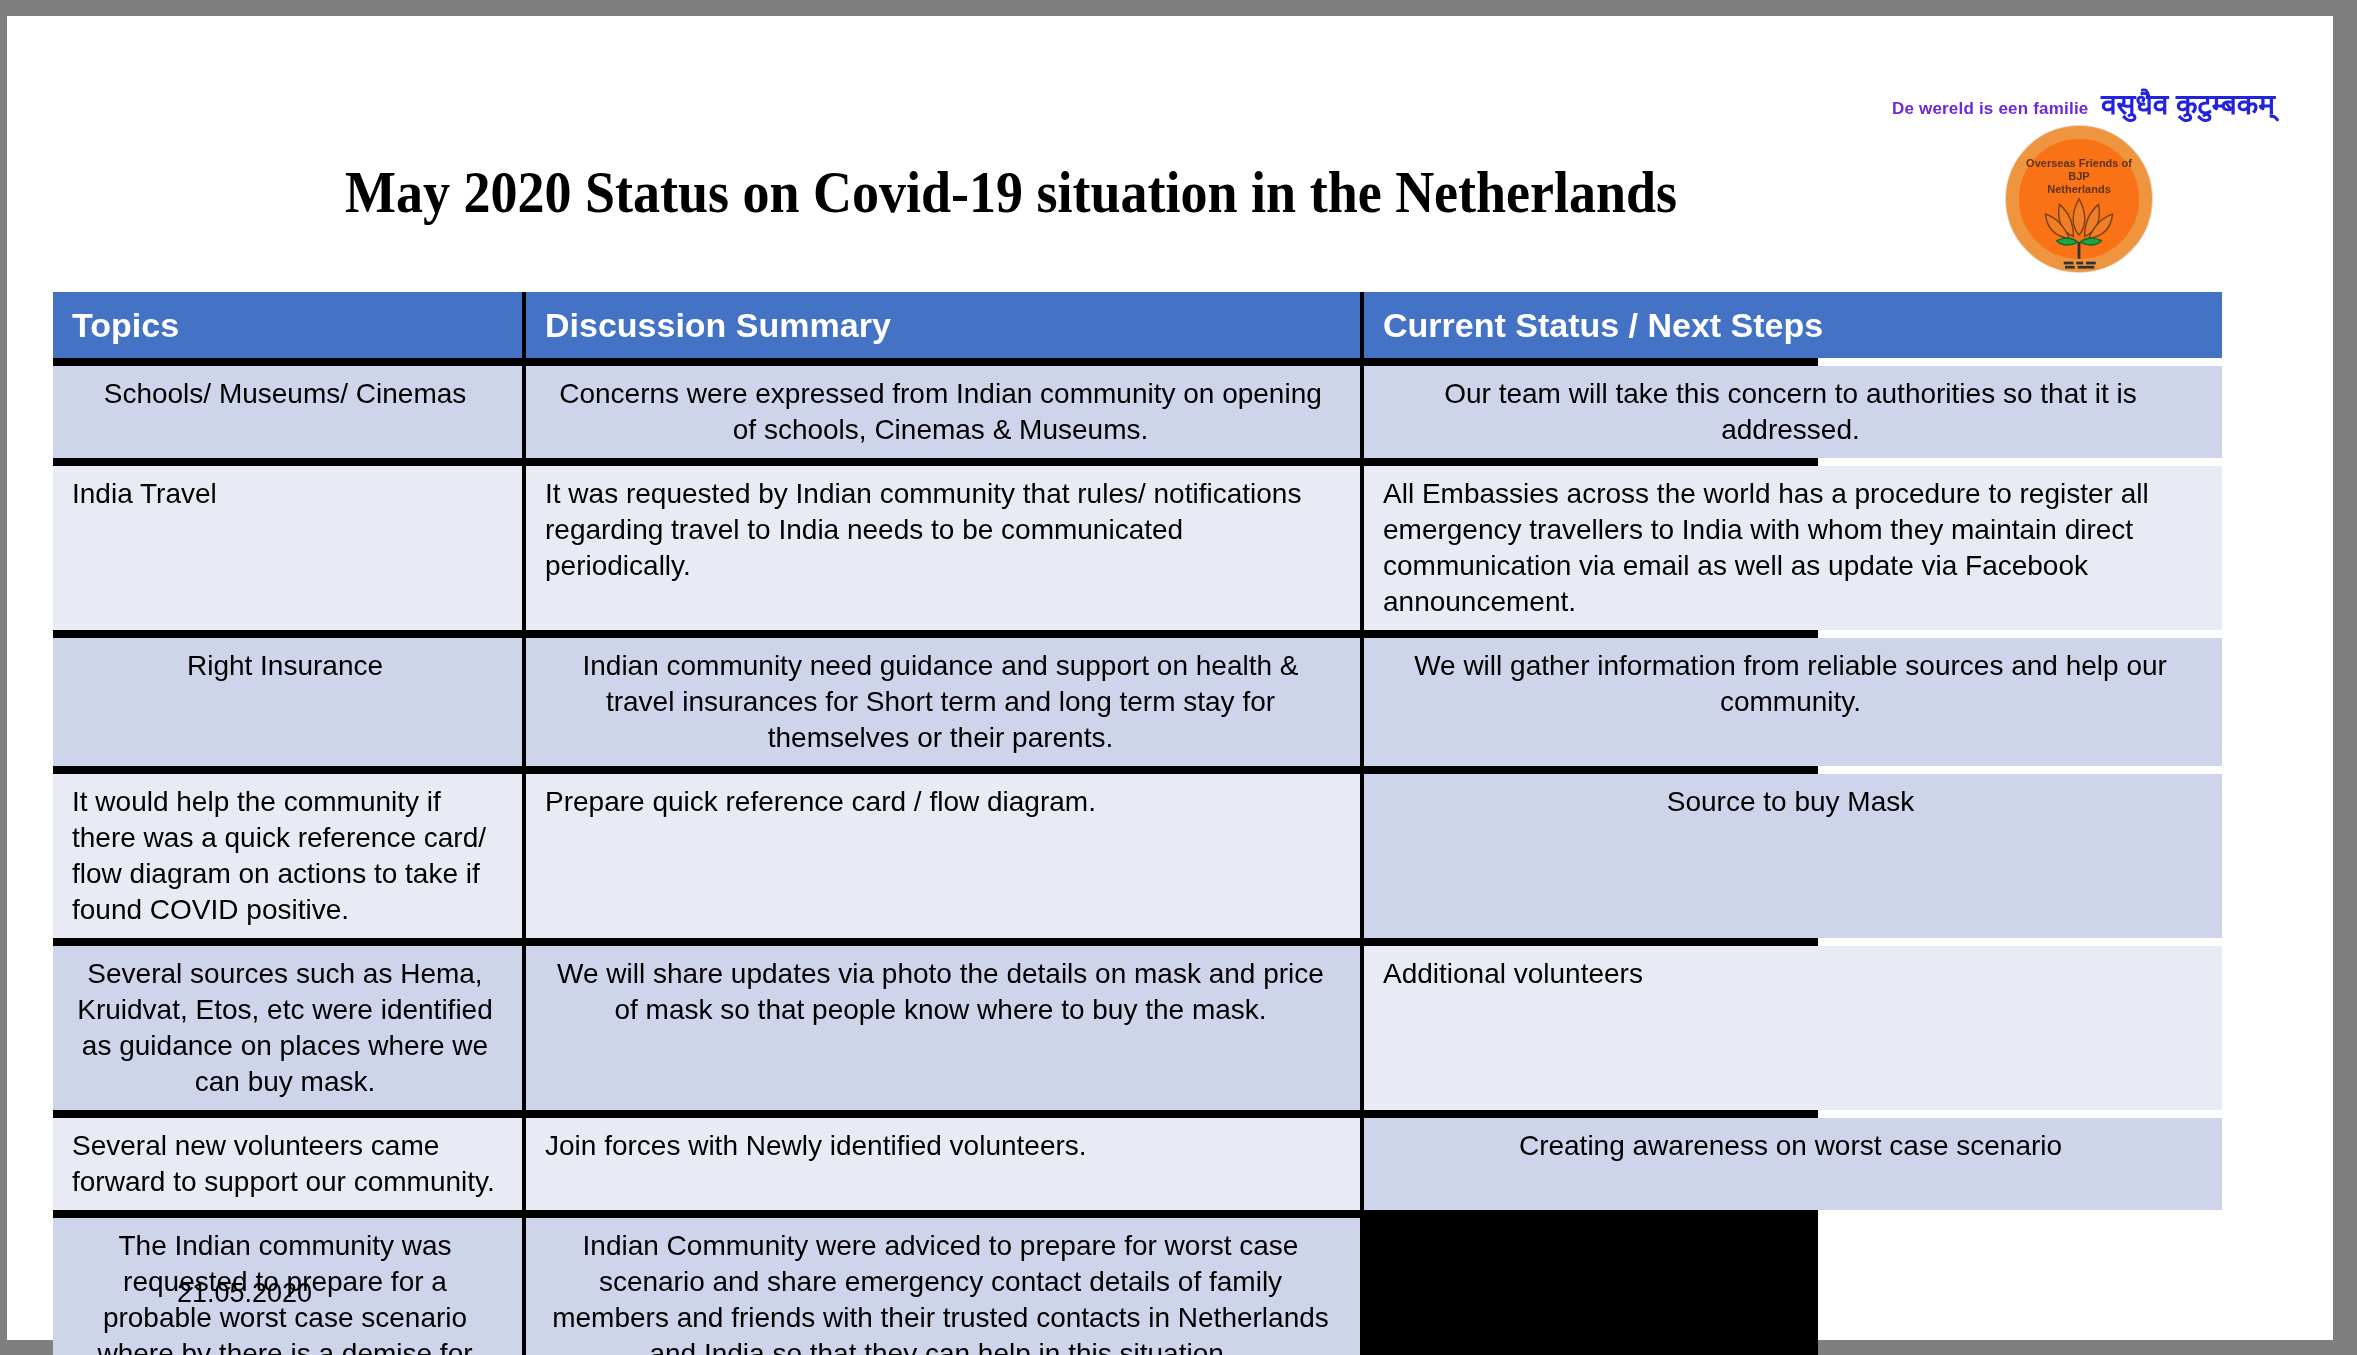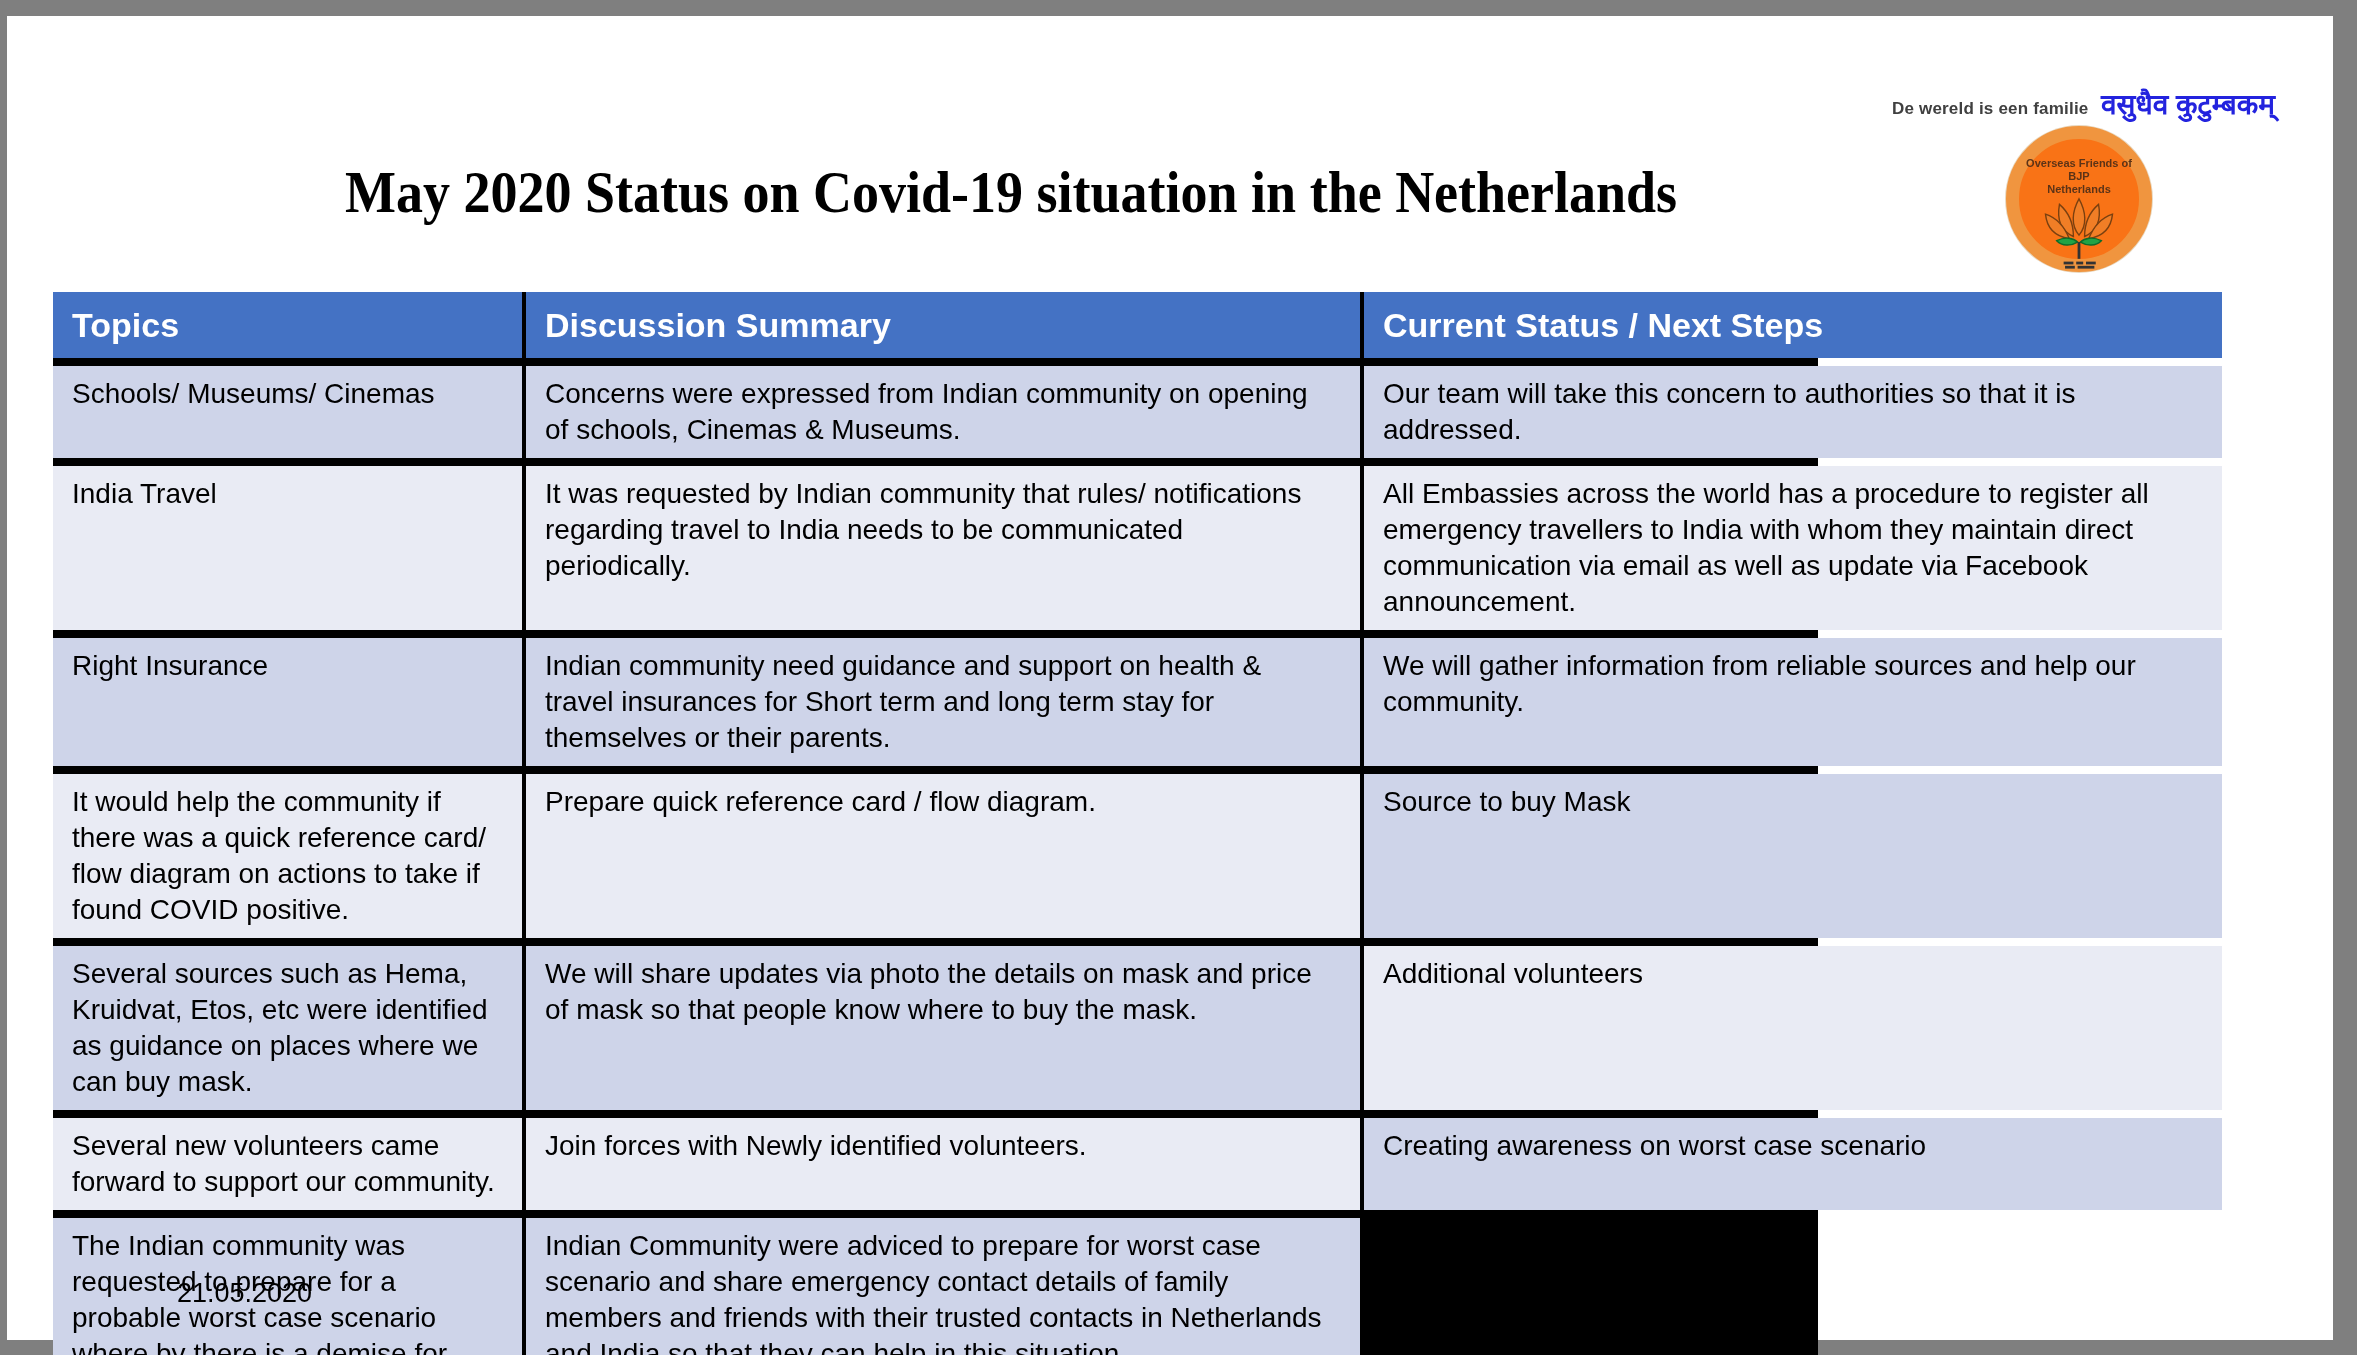--- a/index.html
+++ b/index.html
@@ -74,39 +74,39 @@
     display: flex;
     align-items: center;
     padding-left: 19px;
   }
   .cell {
     font-size: 28px;
     line-height: 36px;
     color: #000000;
     padding: 10px 24px 10px 19px;
   }
-  .band-dark  { background: #ced4e9; }
+  .band-dark  { background: #ced4e9; text-align: center; }
   .band-light { background: #e9ebf4; }
   .slide-date {
     position: absolute;
     left: 143px; top: 1262px;
     font-size: 27px;
     color: #000000;
     margin-left: 27px;
   }
 </style>
 </head>
 <body>
 
 <div class="slide">
 
   <div class="slide-title">May 2020 Status on Covid-19 situation in the Netherlands</div>
 
   <div class="motto">
-    <span class="dutch" style="color:#404040">De wereld is een familie</span>
+    <span class="dutch" style="color:#6d28d9">De wereld is een familie</span>
     <span class="sanskrit" style="color:#2323de">वसुधैव कुटुम्बकम्</span>
   </div>
 
   <div class="logo">
     <div class="logo-text">
       <div>Overseas Friends of BJP</div>
       <div>Netherlands</div>
     </div>
     <svg class="logo-lotus" width="84" height="74" viewBox="0 0 120 106">
       <g fill="#f07e26" stroke="#7a4010" stroke-width="2">

